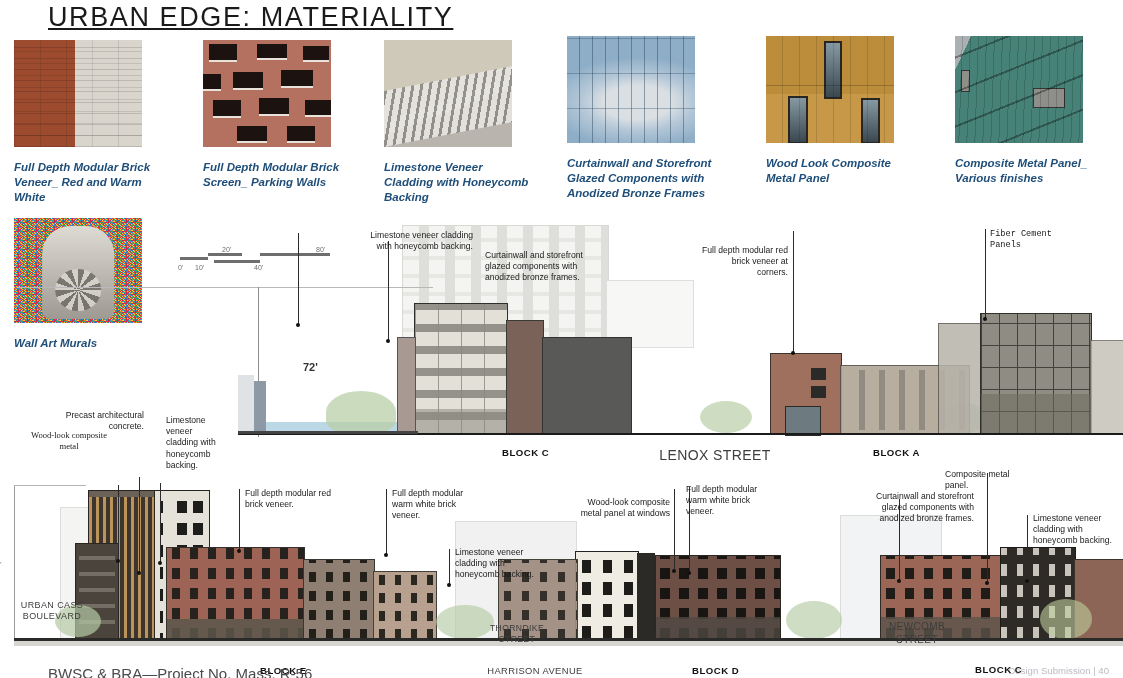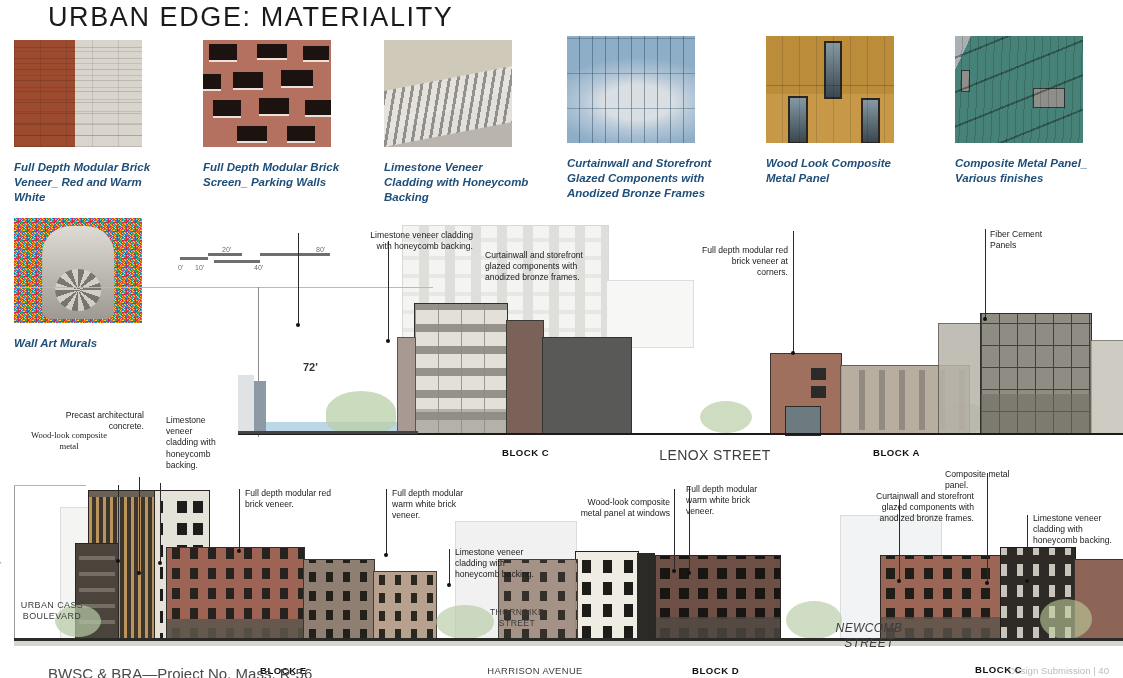--- a/index.html
+++ b/index.html
@@ -1,21 +1,21 @@
 <!DOCTYPE html>
 <html><head>
 <meta charset="utf-8">
 <style>
   html,body{margin:0;padding:0;background:#fff;}
   body{width:1123px;height:678px;position:relative;overflow:hidden;
        font-family:"Liberation Sans", sans-serif;color:#222;}
 
   
   #title{position:absolute;left:48px;top:2px;font-size:27px;letter-spacing:1.6px;
-         font-weight:400;color:#1a1a1a;white-space:nowrap;}
+         font-weight:400;color:#1a1a1a;white-space:nowrap;text-decoration:underline;}
 
   
   .swatch{position:absolute;}
   .swatch .img{width:128px;height:107px;border:0;overflow:hidden;position:relative;}
   .swatch .cap{margin-top:13px;font-size:11.5px;font-weight:bold;font-style:italic;
                color:#1f4e79;line-height:1.32;width:150px;}
   .swatch.wide .cap{width:176px;}
 
   
   .tex-brick-rw{background:
@@ -236,21 +236,21 @@
   <div class="lead" style="left:793px;top:6px;height:122px;">
       <span class="dot"></span>
     </div>
   <div class="lead" style="left:985px;top:4px;height:90px;">
       <span class="dot"></span>
     </div>
 
   <div class="anno r" style="left:355px;top:5px;width:118px;">Limestone veneer cladding with honeycomb backing.</div>
   <div class="anno" style="left:485px;top:25px;width:110px;">Curtainwall and storefront glazed components with anodized bronze frames.</div>
   <div class="anno r" style="left:700px;top:20px;width:88px;">Full depth modular red brick veneer at corners.</div>
-  <div class="anno" style="left:990px;top:4px;width:76px;">Fiber Cement Panels</div>
+  <div class="anno" style="left:990px;top:4px;width:76px;font-family:Liberation Mono, monospace;">Fiber Cement Panels</div>
 
   <div class="blocklbl" style="left:502px;top:222px;">BLOCK C</div>
   <div class="blocklbl" style="left:873px;top:222px;">BLOCK A</div>
   <div class="streetlbl" style="left:655px;top:222px;width:120px;">LENOX STREET</div>
 </div>
 
 <div class="elev" style="left:0;top:455px;width:1123px;height:223px;">
 
   <div style="position:absolute;left:14px;top:30px;width:1px;height:158px;background:#9a9a9a;"></div>
   <div style="position:absolute;left:14px;top:30px;width:72px;height:1px;background:#b5b5b5;"></div>
@@ -384,22 +384,22 @@
   <div class="anno" style="left:245px;top:33px;width:100px;">Full depth modular red brick veneer.</div>
   <div class="anno" style="left:392px;top:33px;width:78px;">Full depth modular warm white brick veneer.</div>
   <div class="anno" style="left:455px;top:92px;width:94px;">Limestone veneer cladding with honeycomb backing.</div>
   <div class="anno r" style="left:578px;top:42px;width:92px;">Wood-look composite metal panel at windows</div>
   <div class="anno" style="left:686px;top:29px;width:78px;">Full depth modular warm white brick veneer.</div>
   <div class="anno r" style="left:862px;top:36px;width:112px;">Curtainwall and storefront glazed components with anodized bronze frames.</div>
   <div class="anno" style="left:945px;top:14px;width:74px;">Composite metal panel.</div>
   <div class="anno" style="left:1033px;top:58px;width:84px;">Limestone veneer cladding with honeycomb backing.</div>
 
   <div class="streetlbl" style="left:4px;top:145px;width:96px;font-size:9px;">URBAN CASS BOULEVARD</div>
-  <div class="streetlbl" style="left:480px;top:152px;width:74px;font-size:8.6px;">THORNDIKE STREET</div>
-  <div class="streetlbl" style="left:833px;top:166px;width:72px;font-size:12px;font-style:italic;">NEWCOMB STREET</div>
+  <div class="streetlbl" style="left:480px;top:168px;width:74px;font-size:8.6px;">THORNDIKE STREET</div>
+  <div class="streetlbl" style="left:881px;top:166px;width:72px;font-size:10px;">NEWCOMB STREET</div>
 
   <div class="blocklbl" style="left:260px;top:210px;">BLOCK E</div>
   <div class="blocklbl" style="left:692px;top:210px;">BLOCK D</div>
   <div class="streetlbl" style="left:450px;top:210px;width:170px;font-size:9.4px;">HARRISON AVENUE</div>
 </div>
 
 <div id="footer-left">BWSC &amp; BRA—Project No. Mass. R-56</div>
 <div id="footer-right">
   <span>Design Submission | 40</span>
 </div>

